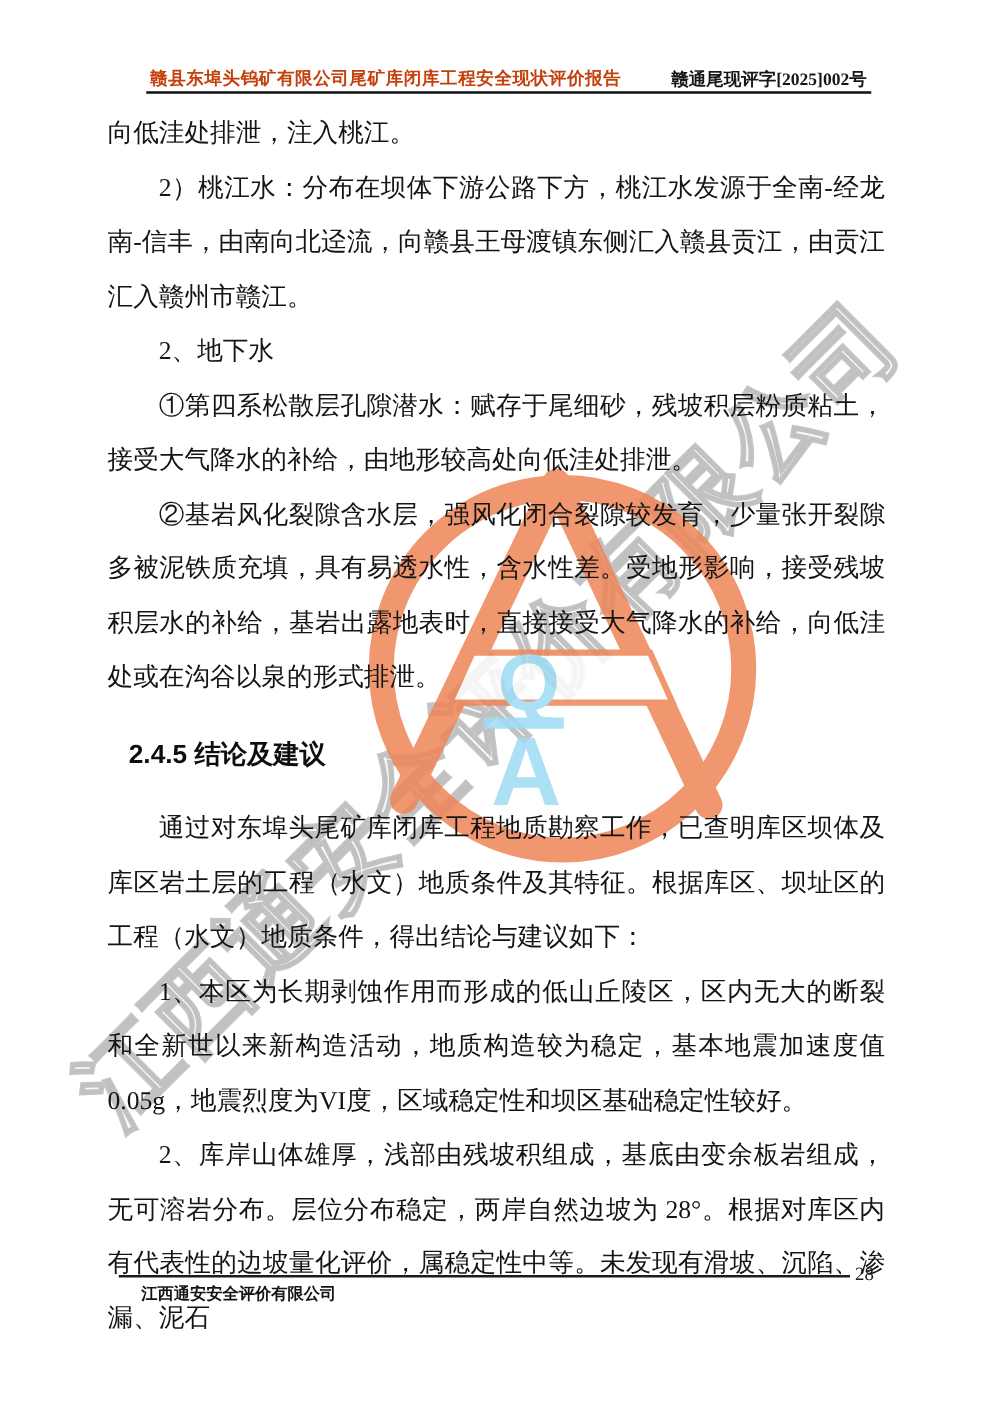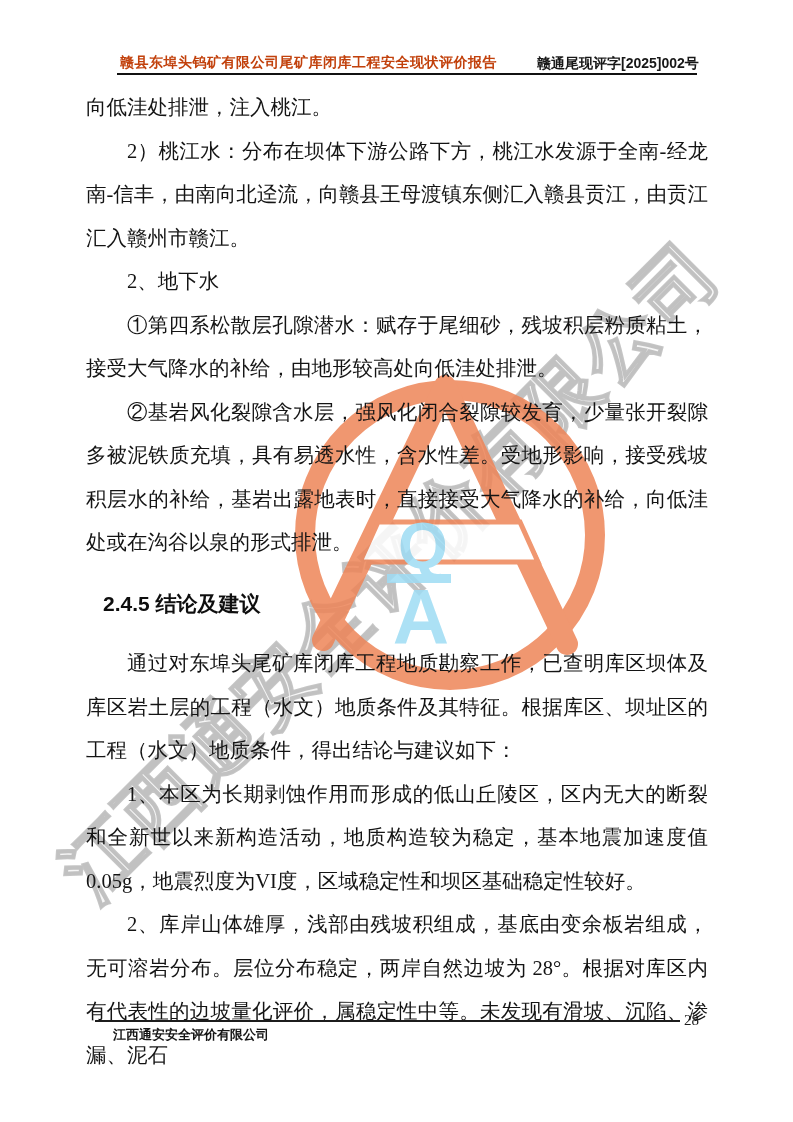--- a/index.html
+++ b/index.html
@@ -47,21 +47,21 @@
   }
 
   
   .header-left {
     position: absolute; left: 120px; top: 54px; z-index: 1;
     font-family: "Liberation Sans", sans-serif;
     font-weight: bold; font-size: 14px; letter-spacing: 0.5px; color: #c2410c;
   }
   .header-right {
     position: absolute; left: 537px; top: 55px; z-index: 1;
-    font-family: Liberation Sans, sans-serif;
+    font-family: Liberation Serif, serif;
     font-weight: bold; font-size: 14px; color: #171717;
   }
   .header-rule {
     position: absolute; left: 117px; top: 73px; z-index: 1;
     width: 580px; height: 2px; background: #111;
   }
 
   
   .content {
     position: absolute; left: 86px; top: 86px; z-index: 1;

